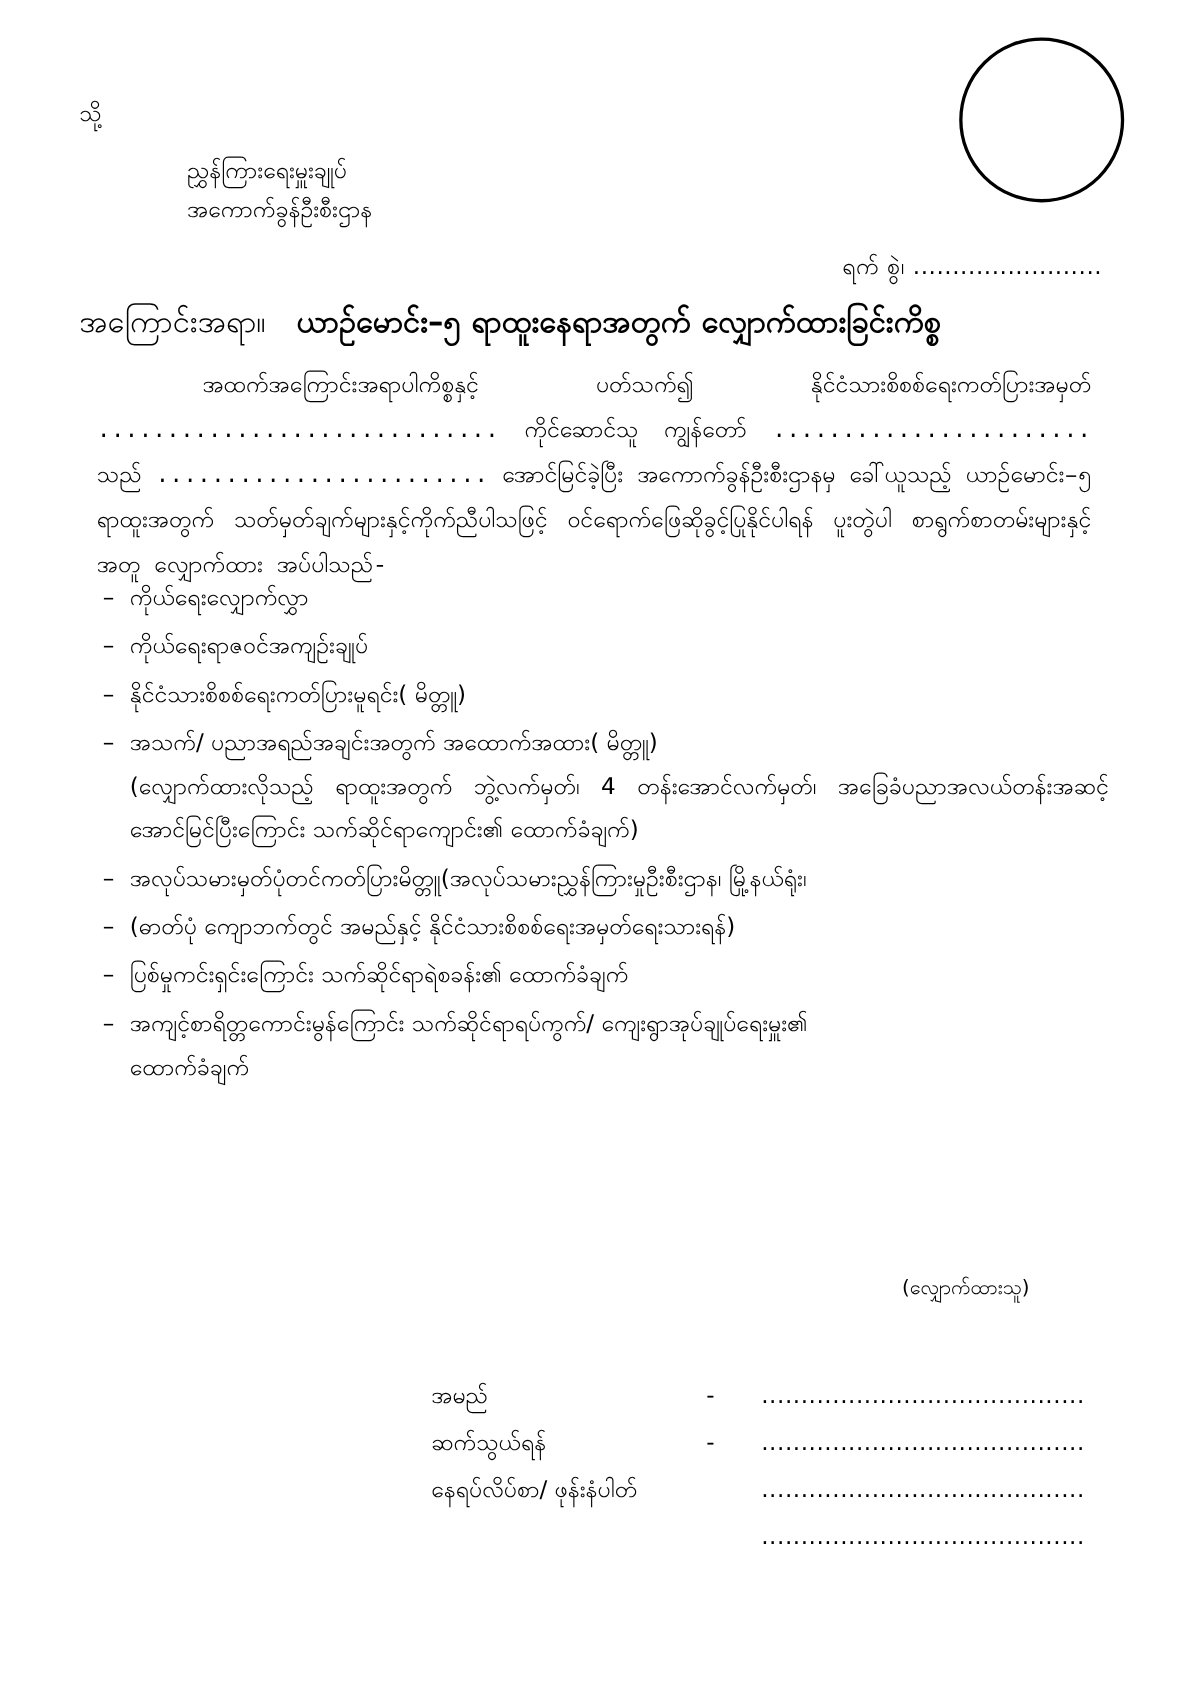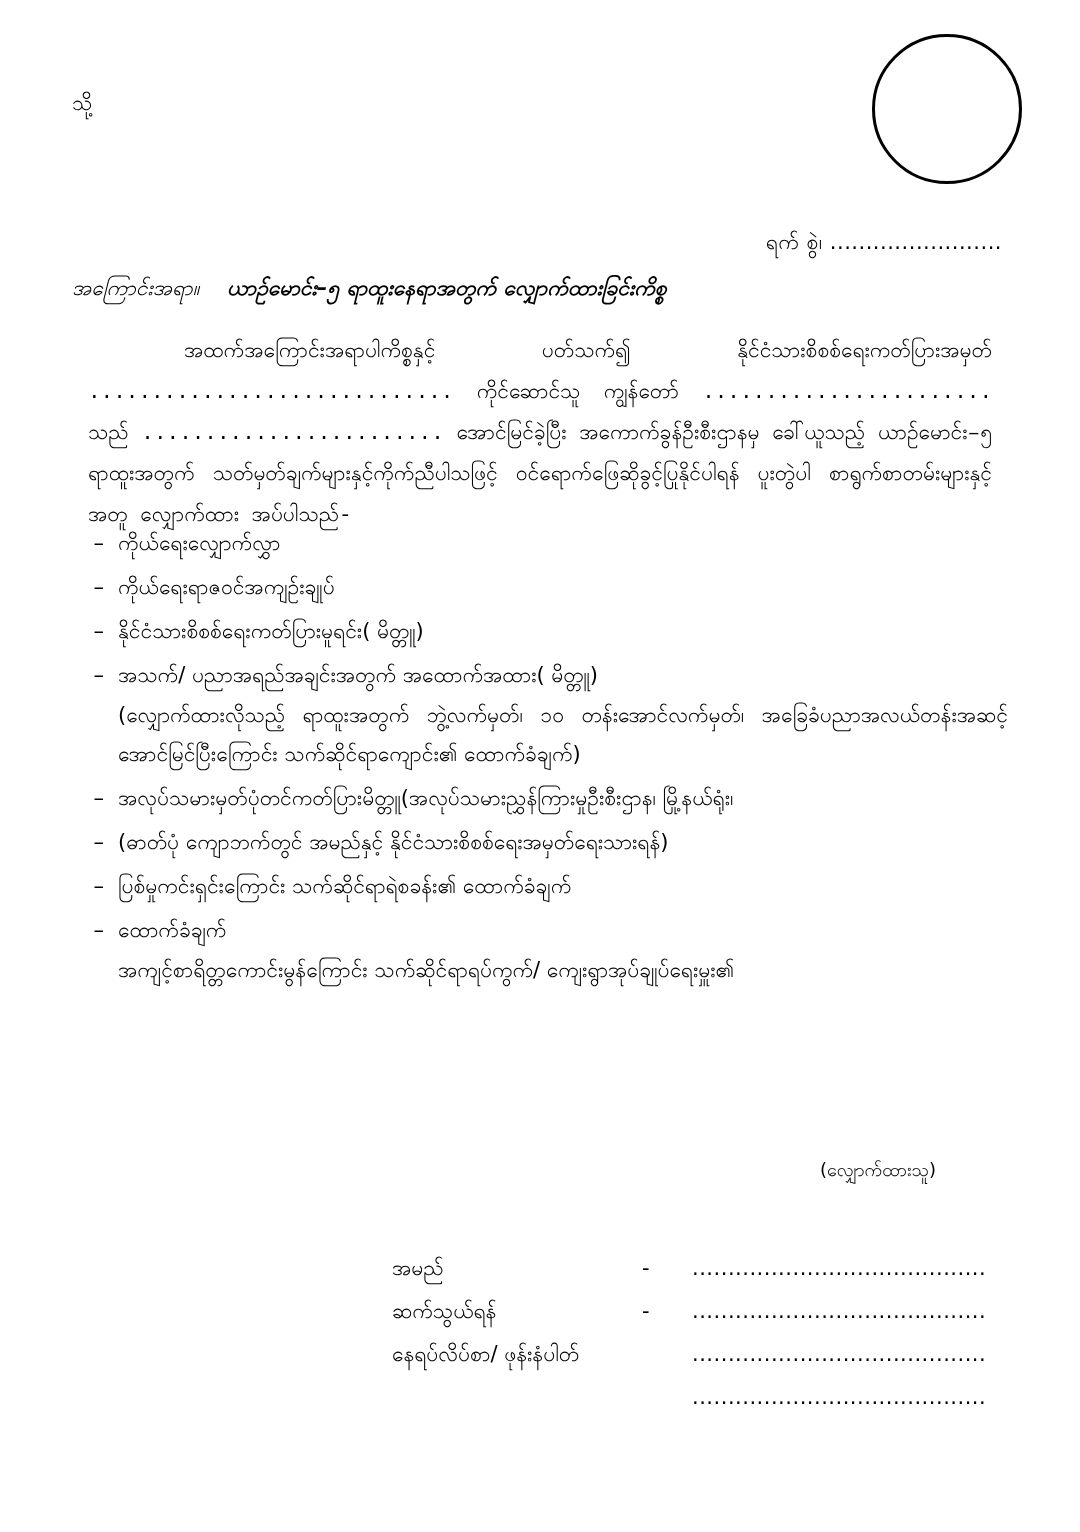--- a/index.html
+++ b/index.html
@@ -53,22 +53,21 @@
     top: 228px;
     font-size: 21px;
     letter-spacing: 0.5px;
   }
 
   .subject {
     position: absolute;
     left: 72px;
     top: 274px;
     width: 936px;
-    font-size: 21px;
-    font-style: italic;
+    font-size: 28px;
   }
   .subject .lbl { display: inline-block; }
   .subject .txt {
     display: inline-block;
     font-weight: bold;
     margin-left: 28px;
   }
 
   .body-para {
     position: absolute;
@@ -151,20 +150,24 @@
 </style>
 </head>
 <body>
 
 <div class="page">
 
   <div class="photo-circle"></div>
 
   <div class="to-label">သို့</div>
 
+  <div class="addressee">
+    <div>ညွှန်ကြားရေးမှူးချုပ်</div>
+    <div>အကောက်ခွန်ဦးစီးဌာန</div>
+  </div>
 
   <div class="date-line">ရက် စွဲ၊ ........................</div>
 
   <div class="subject">
     <span class="lbl">အကြောင်းအရာ။</span><span class="txt">ယာဉ်မောင်း–၅ ရာထူးနေရာအတွက် လျှောက်ထားခြင်းကိစ္စ</span>
   </div>
 
   <div class="body-para">
     <p><span class="indent"></span><span>အထက်အကြောင်းအရာပါကိစ္စနှင့်    ပတ်သက်၍   နိုင်ငံသားစိစစ်ရေးကတ်ပြားအမှတ် ............................. ကိုင်ဆောင်သူ ကျွန်တော် ....................... သည် ........................ အောင်မြင်ခဲ့ပြီး အကောက်ခွန်ဦးစီးဌာနမှ ခေါ်ယူသည့် ယာဉ်မောင်း–၅ ရာထူးအတွက် သတ်မှတ်ချက်များနှင့်ကိုက်ညီပါသဖြင့် ဝင်ရောက်ဖြေဆိုခွင့်ပြုနိုင်ပါရန် ပူးတွဲပါ စာရွက်စာတမ်းများနှင့်အတူ လျှောက်ထား အပ်ပါသည်-</span></p>
   </div>
@@ -189,21 +192,21 @@
       <div class="bullet-dash">–</div>
       <div class="bullet-body">
         <span class="sub">နိုင်ငံသားစိစစ်ရေးကတ်ပြားမူရင်း( မိတ္တူ)</span>
       </div>
     </div>
 
     <div class="bullet-row">
       <div class="bullet-dash">–</div>
       <div class="bullet-body">
         <span class="sub">အသက်/ ပညာအရည်အချင်းအတွက် အထောက်အထား( မိတ္တူ)</span>
-        <span class="sub just">(လျှောက်ထားလိုသည့်    ရာထူးအတွက်    ဘွဲ့လက်မှတ်၊    ၁၀   တန်းအောင်လက်မှတ်၊ အခြေခံပညာအလယ်တန်းအဆင့် အောင်မြင်ပြီးကြောင်း သက်ဆိုင်ရာကျောင်း၏ ထောက်ခံချက်)</span>
+        <span class="sub just">(လျှောက်ထားလိုသည့်    ရာထူးအတွက်    ဘွဲ့လက်မှတ်၊    4   တန်းအောင်လက်မှတ်၊ အခြေခံပညာအလယ်တန်းအဆင့် အောင်မြင်ပြီးကြောင်း သက်ဆိုင်ရာကျောင်း၏ ထောက်ခံချက်)</span>
       </div>
     </div>
 
     <div class="bullet-row">
       <div class="bullet-dash">–</div>
       <div class="bullet-body">
         <span class="sub">အလုပ်သမားမှတ်ပုံတင်ကတ်ပြားမိတ္တူ(အလုပ်သမားညွှန်ကြားမှုဦးစီးဌာန၊ မြို့နယ်ရုံး၊</span>
       </div>
     </div>
 
@@ -217,22 +220,22 @@
     <div class="bullet-row">
       <div class="bullet-dash">–</div>
       <div class="bullet-body">
         <span class="sub">ပြစ်မှုကင်းရှင်းကြောင်း သက်ဆိုင်ရာရဲစခန်း၏ ထောက်ခံချက်</span>
       </div>
     </div>
 
     <div class="bullet-row">
       <div class="bullet-dash">–</div>
       <div class="bullet-body">
+        <span class="sub just">အကျင့်စာရိတ္တကောင်းမွန်ကြောင်း    သက်ဆိုင်ရာရပ်ကွက်/    ကျေးရွာအုပ်ချုပ်ရေးမှူး၏</span>
         <span class="sub">ထောက်ခံချက်</span>
-        <span class="sub just">အကျင့်စာရိတ္တကောင်းမွန်ကြောင်း    သက်ဆိုင်ရာရပ်ကွက်/    ကျေးရွာအုပ်ချုပ်ရေးမှူး၏</span>
       </div>
     </div>
 
   </div>
 
   <div class="applicant-label">(လျှောက်ထားသူ)</div>
 
   <div class="fields">
     <div class="field-row">
       <div class="field-label">အမည်</div>

